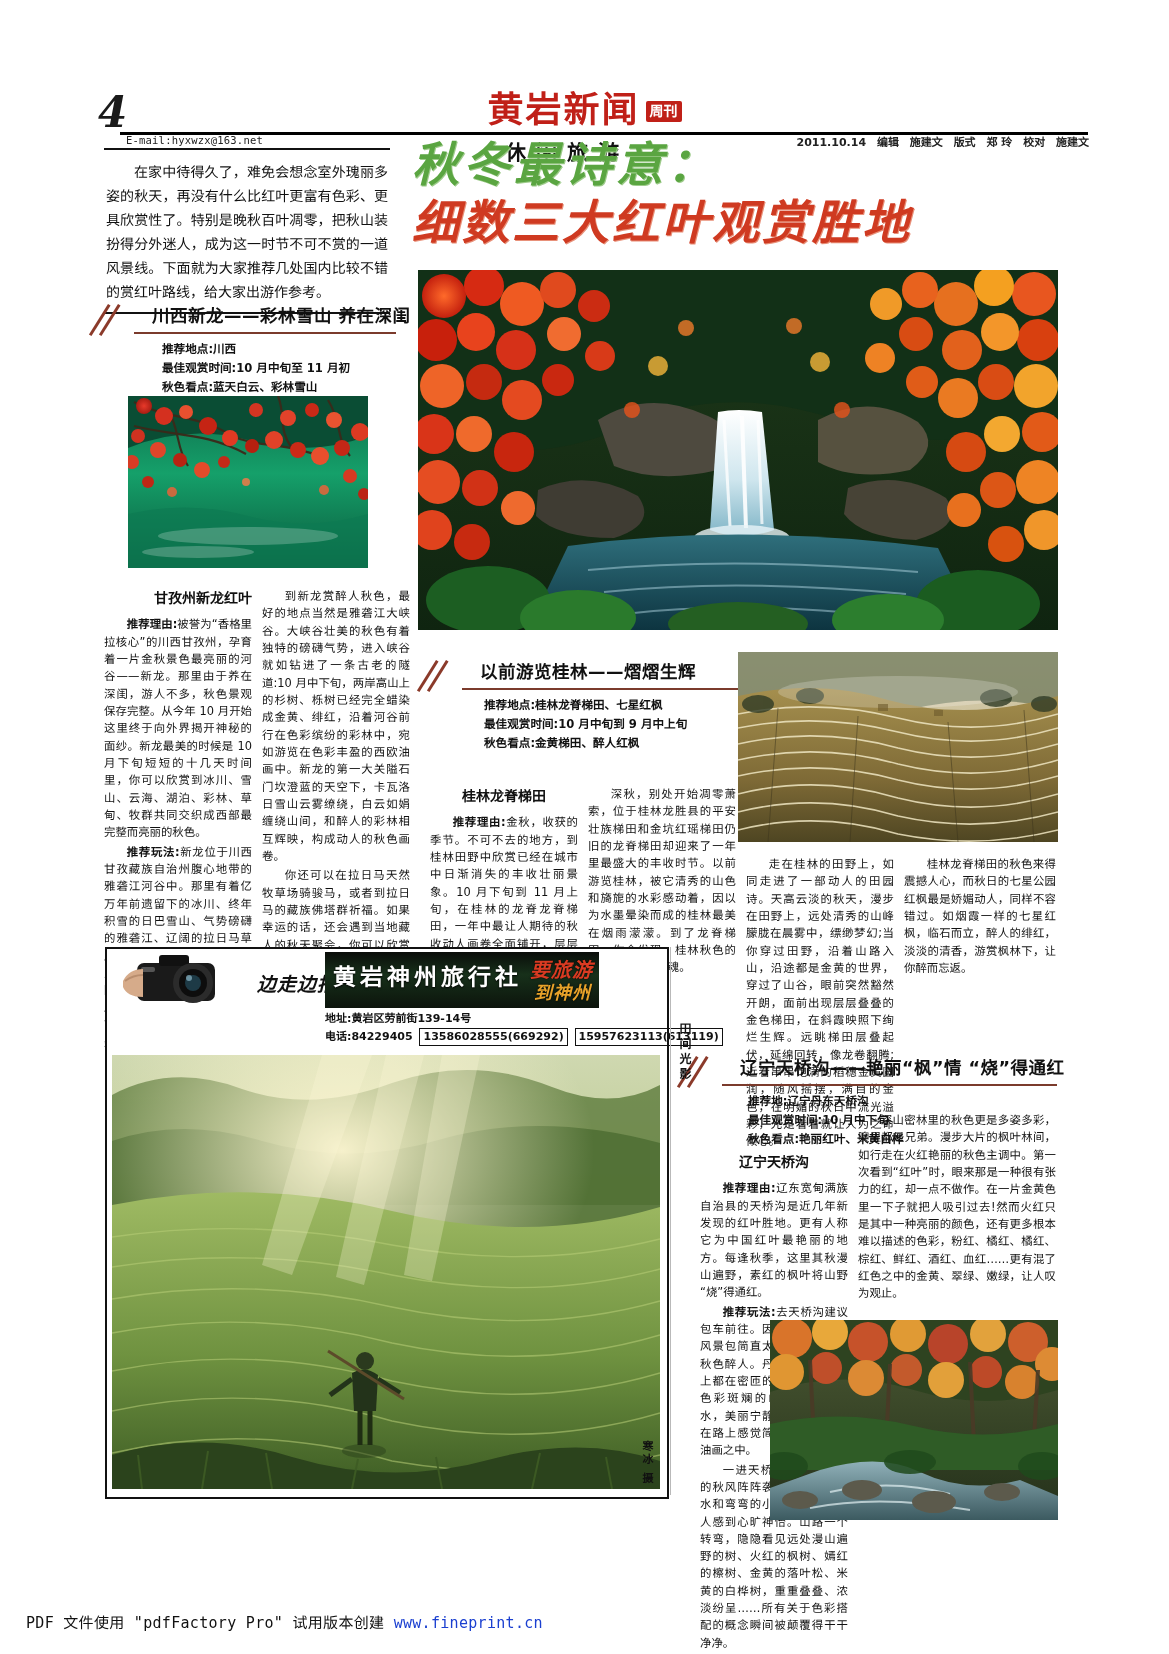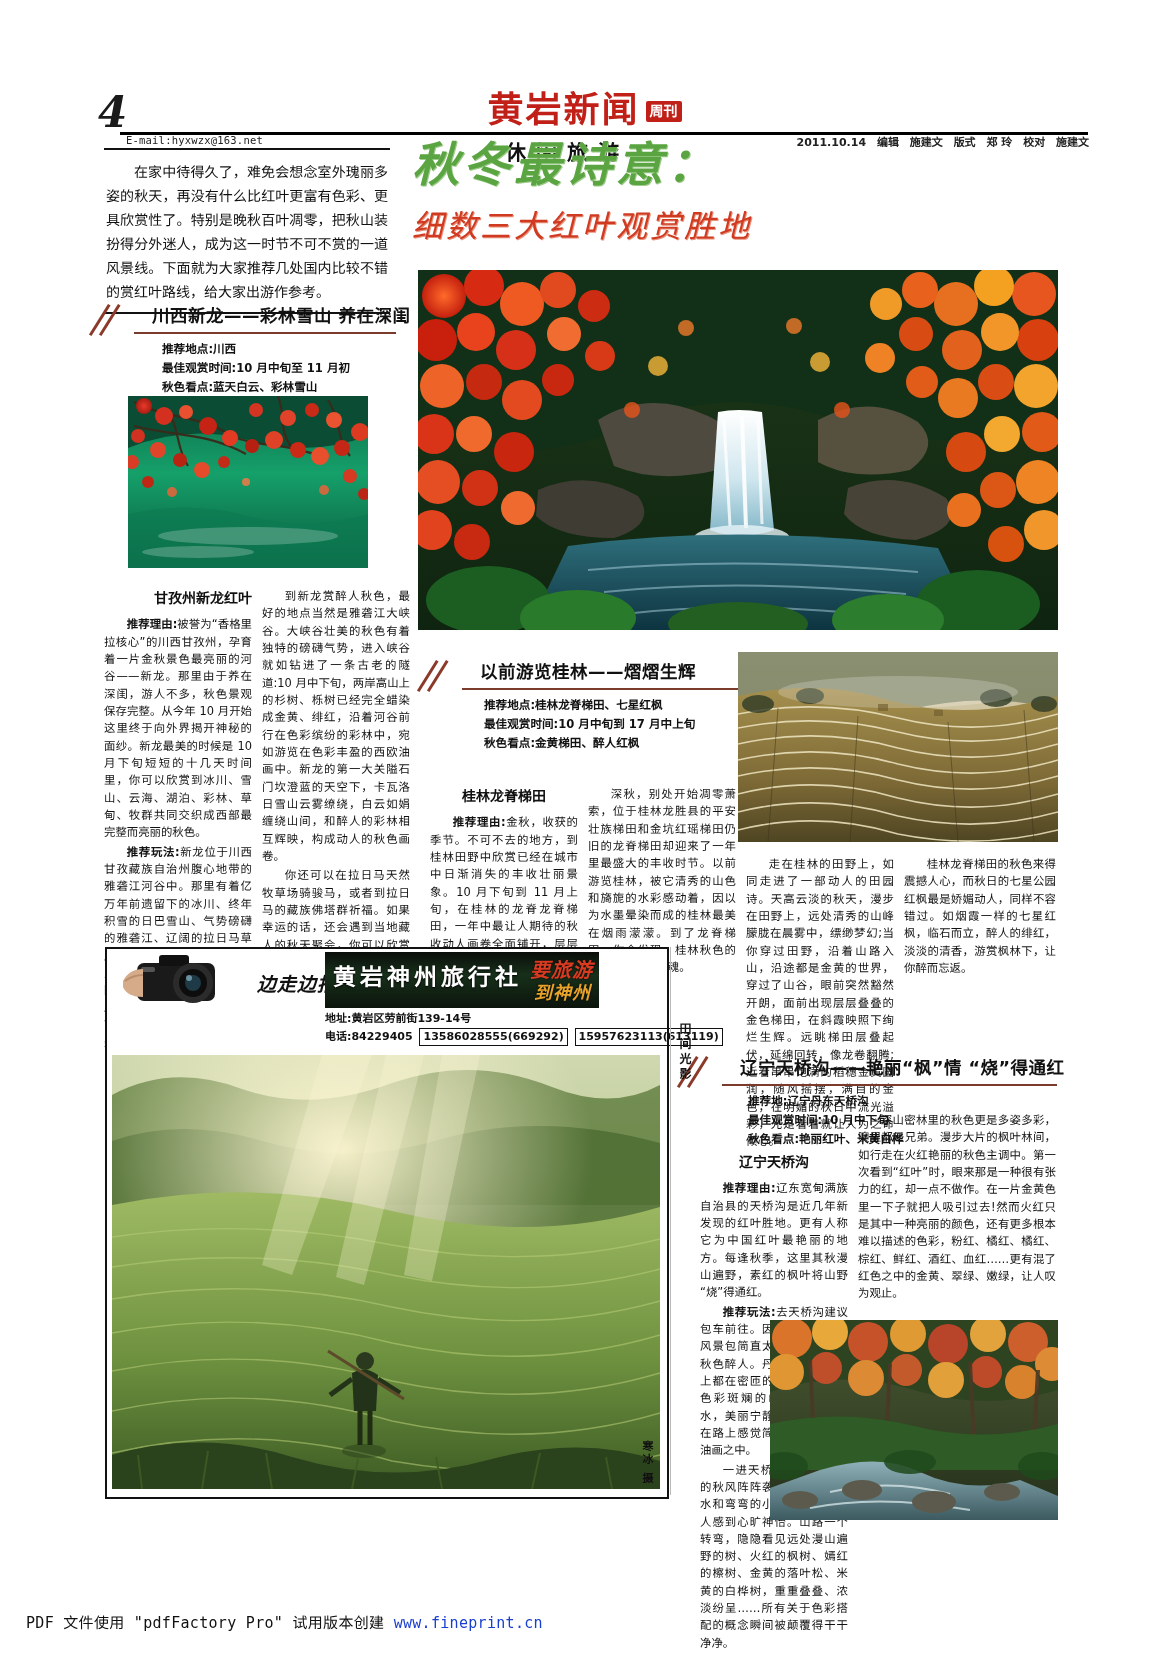--- a/index.html
+++ b/index.html
@@ -71,22 +71,22 @@
 
   
   .headline{position:absolute;left:412px;top:144px;width:580px;}
   .headline .l1{
     font-size:47px;font-weight:700;color:#5aa541;letter-spacing:4px;
     font-style:italic;line-height:1.05;
     font-family:Liberation Mono, monospace;
     text-shadow:1px 1px 0 #9ecb8b;
   }
   .headline .l2{
-    font-size:31px;font-weight:400;color:#cf3a21;letter-spacing:3px;
-    font-style:italic;line-height:1.12;margin-top:16px;
+    font-size:47px;font-weight:700;color:#cf3a21;letter-spacing:3px;
+    font-style:italic;line-height:1.12;margin-top:4px;
     font-family:"DejaVu Sans","Liberation Sans",sans-serif;
     text-shadow:1px 1px 0 #e8917a;
   }
 
   
   .sec-head{position:absolute;}
   .sec-head .slash{position:absolute;left:0;top:4px;width:40px;height:30px;}
   .sec-head .slash i{
     position:absolute;display:block;width:3px;height:36px;background:#8b3a2a;
     transform:rotate(32deg);transform-origin:top left;
@@ -391,21 +391,21 @@
   <div class="sec-head" style="left:432px;top:656px;width:300px;">
     <span class="slash">
         <i class="a"></i>
         <i class="b"></i>
       </span>
     <span class="title">以前游览桂林——熠熠生辉</span>
     <span class="rule" style="width:290px;"></span>
   </div>
   <div class="sec-meta" style="left:484px;top:696px;">
     <div>推荐地点:桂林龙脊梯田、七星红枫</div>
-    <div>最佳观赏时间:10 月中旬到 17 月中上旬</div>
+    <div>最佳观赏时间:10 月中旬到 9 月中上旬</div>
     <div>秋色看点:金黄梯田、醉人红枫</div>
   </div>
 
   <div class="photo" style="left:738px;top:652px;width:320px;height:190px;">
     <svg viewBox="0 0 320 190" width="320" height="190" preserveAspectRatio="none">
       <defs>
         <linearGradient id="tsky" x1="0" y1="0" x2="0" y2="1">
           <stop offset="0%" stop-color="#d9cfae"></stop>
             <stop offset="100%" stop-color="#b8ad86"></stop>
         </linearGradient>

